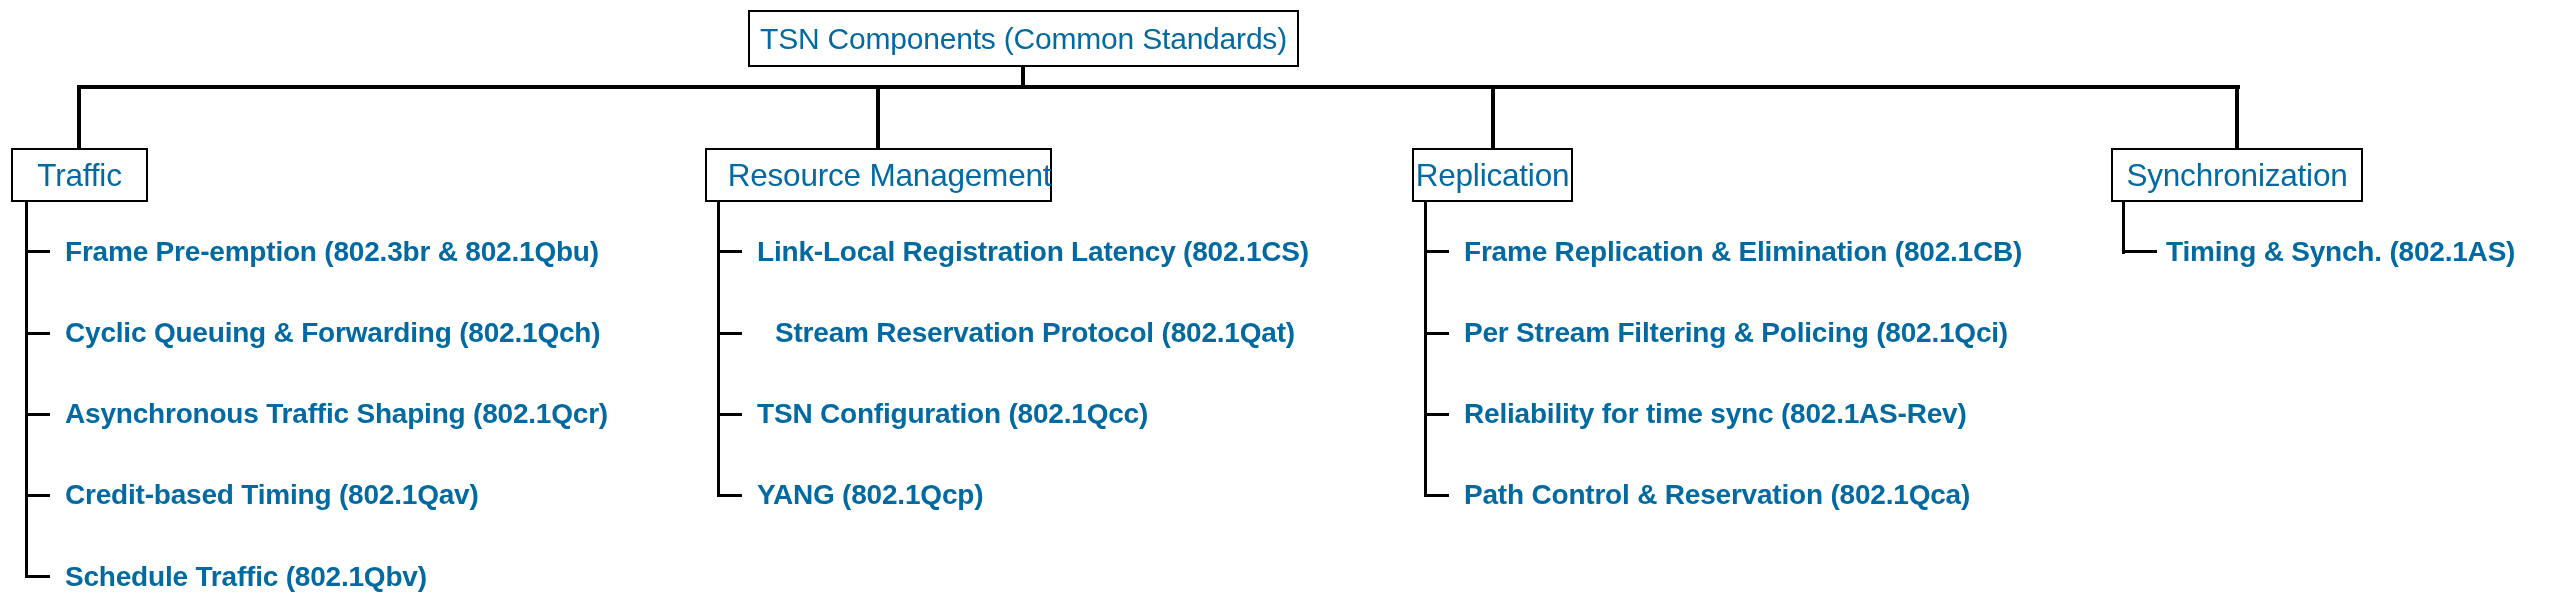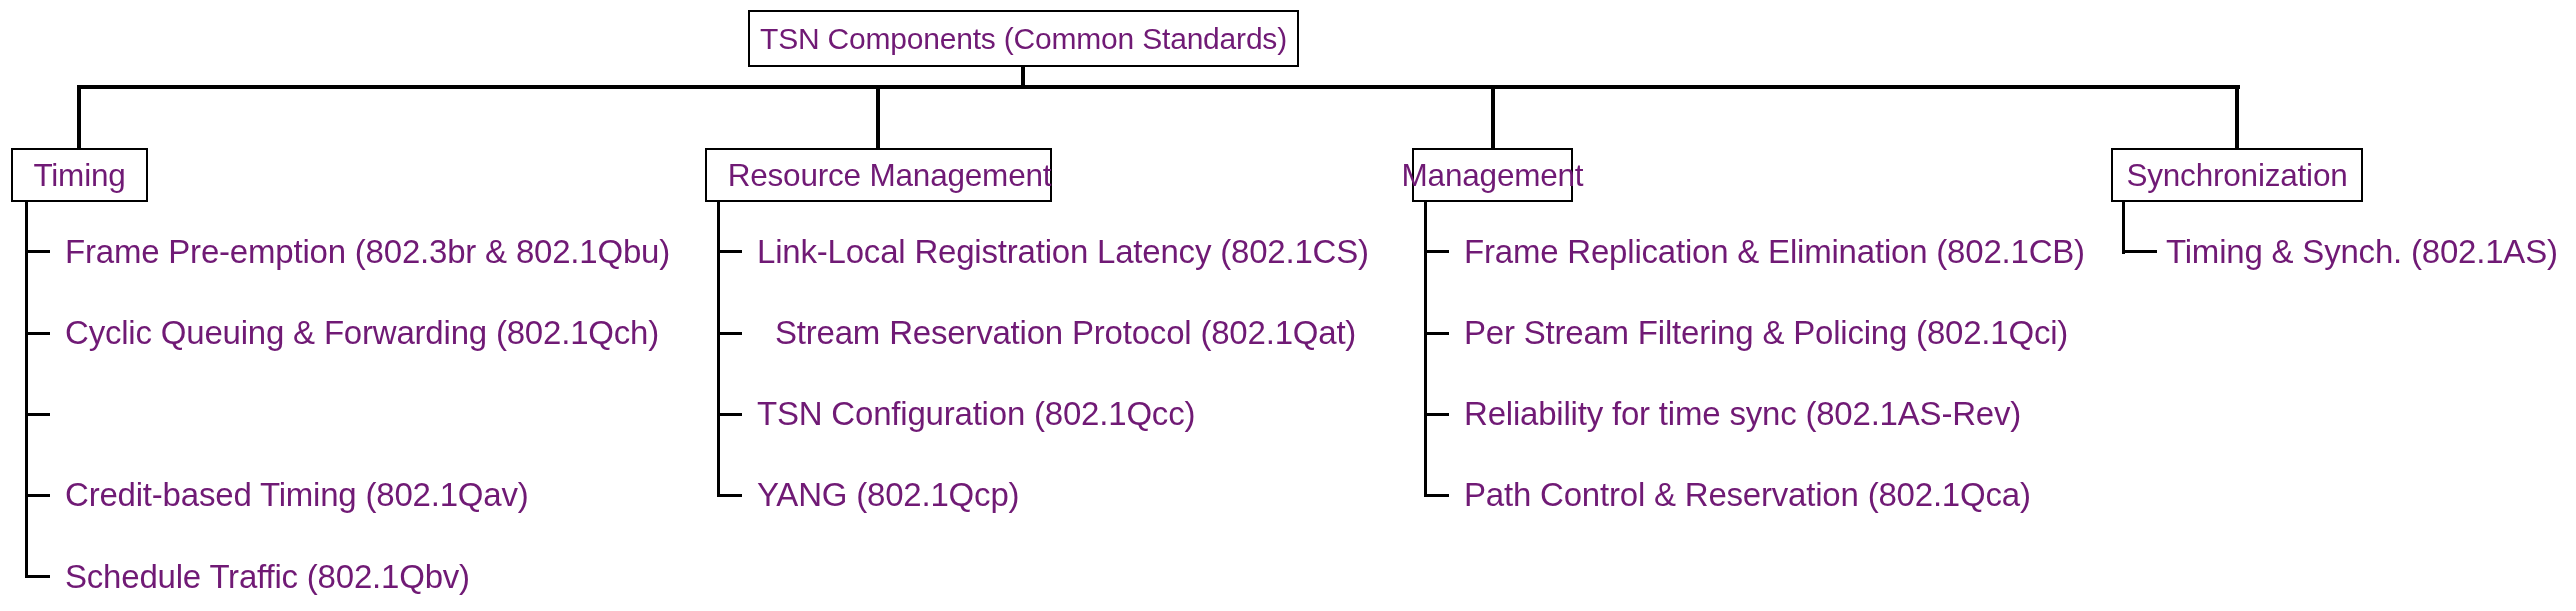--- a/index.html
+++ b/index.html
@@ -2,21 +2,21 @@
 <html style="font-size:12.6px"><head>
 <meta charset="utf-8">
 <style>
   html, body { margin: 0; padding: 0; background: #ffffff; }
   .canvas {
     position: relative;
     width: 2576px;
     height: 612px;
     background: #ffffff;
     font-family: "Liberation Sans", sans-serif;
-    color: #701a75;
+    color: #0369a1;
     overflow: hidden;
   }
   .box {
     position: absolute;
     box-sizing: border-box;
     border: 2.4px solid #000000;
     background: #ffffff;
     display: flex;
     align-items: center;
     justify-content: center;
@@ -25,71 +25,73 @@
   .root-box  { font-size: 30px; letter-spacing: -0.2px; }
   .cat-box   { font-size: 31.5px; letter-spacing: -0.2px; }
   .line {
     position: absolute;
     background: #000000;
   }
   .leaf-label {
     position: absolute;
     height: 38px;
     line-height: 38px;
-    font-size: 33px;
+    font-size: 28px;
     letter-spacing: -0.2px;
     white-space: nowrap;
+    font-weight: bold;
   }
 </style>
 </head>
 <body>
 
 <div class="canvas">
 
   <div class="box root-box" style="left:748px; top:10.2px; width:551px; height:57px;">
     <span>TSN Components (Common Standards)</span>
   </div>
 
   <div class="line" style="left:1021px; top:66px; width:3.9px; height:20.5px;"></div>
   <div class="line" style="left:77px; top:85px; width:2163px; height:3.9px;"></div>
 
   <div class="line" style="left:77px;   top:87px; width:3.9px; height:61px;"></div>
   <div class="line" style="left:876px; top:87px; width:3.9px; height:61px;"></div>
   <div class="line" style="left:1491px; top:87px; width:3.9px; height:61px;"></div>
   <div class="line" style="left:2235px; top:87px; width:3.9px; height:61px;"></div>
 
   <div class="box cat-box" style="left:11px; top:148px; width:137px; height:54px;">
-    <span>Timing</span>
+    <span>Traffic</span>
   </div>
   <div class="line" style="left:25px; top:201px; width:3.2px; height:377px;"></div>
   <div class="line" style="left:25px; top:250px; width:25px; height:3.2px;"></div>
   <div class="line" style="left:25px; top:332px; width:25px; height:3.2px;"></div>
   <div class="line" style="left:25px; top:413px; width:25px; height:3.2px;"></div>
   <div class="line" style="left:25px; top:494px; width:25px; height:3.2px;"></div>
   <div class="line" style="left:25px; top:575px; width:25px; height:3.2px;"></div>
   <div class="leaf-label" style="left:65px; top:233px;">Frame Pre-emption (802.3br &amp; 802.1Qbu)</div>
   <div class="leaf-label" style="left:65px; top:314px;">Cyclic Queuing &amp; Forwarding (802.1Qch)</div>
+  <div class="leaf-label" style="left:65px; top:395px;">Asynchronous Traffic Shaping (802.1Qcr)</div>
   <div class="leaf-label" style="left:65px; top:476px;">Credit-based Timing (802.1Qav)</div>
   <div class="leaf-label" style="left:65px; top:558px;">Schedule Traffic (802.1Qbv)</div>
 
   <div class="box cat-box" style="left:705px; top:148px; width:347px; height:54px;padding-left:22px;">
     <span>Resource Management</span>
   </div>
   <div class="line" style="left:717px; top:201px; width:3.2px; height:296px;"></div>
   <div class="line" style="left:717px; top:250px; width:25px; height:3.2px;"></div>
   <div class="line" style="left:717px; top:332px; width:25px; height:3.2px;"></div>
   <div class="line" style="left:717px; top:413px; width:25px; height:3.2px;"></div>
   <div class="line" style="left:717px; top:494px; width:25px; height:3.2px;"></div>
   <div class="leaf-label" style="left:757px; top:233px;">Link-Local Registration Latency (802.1CS)</div>
   <div class="leaf-label" style="left:775px; top:314px;">Stream Reservation Protocol (802.1Qat)</div>
   <div class="leaf-label" style="left:757px; top:395px;">TSN Configuration (802.1Qcc)</div>
   <div class="leaf-label" style="left:757px; top:476px;">YANG (802.1Qcp)</div>
 
   <div class="box cat-box" style="left:1412px; top:148px; width:161px; height:54px;">
-    <span>Management</span>
+    <span>Replication</span>
   </div>
   <div class="line" style="left:1424px; top:201px; width:3.2px; height:296px;"></div>
   <div class="line" style="left:1424px; top:250px; width:25px; height:3.2px;"></div>
   <div class="line" style="left:1424px; top:332px; width:25px; height:3.2px;"></div>
   <div class="line" style="left:1424px; top:413px; width:25px; height:3.2px;"></div>
   <div class="line" style="left:1424px; top:494px; width:25px; height:3.2px;"></div>
   <div class="leaf-label" style="left:1464px; top:233px;">Frame Replication &amp; Elimination (802.1CB)</div>
   <div class="leaf-label" style="left:1464px; top:314px;text-align:center;">Per Stream Filtering &amp; Policing (802.1Qci)</div>
   <div class="leaf-label" style="left:1464px; top:395px;">Reliability for time sync (802.1AS-Rev)</div>
   <div class="leaf-label" style="left:1464px; top:476px;">Path Control &amp; Reservation (802.1Qca)</div>

